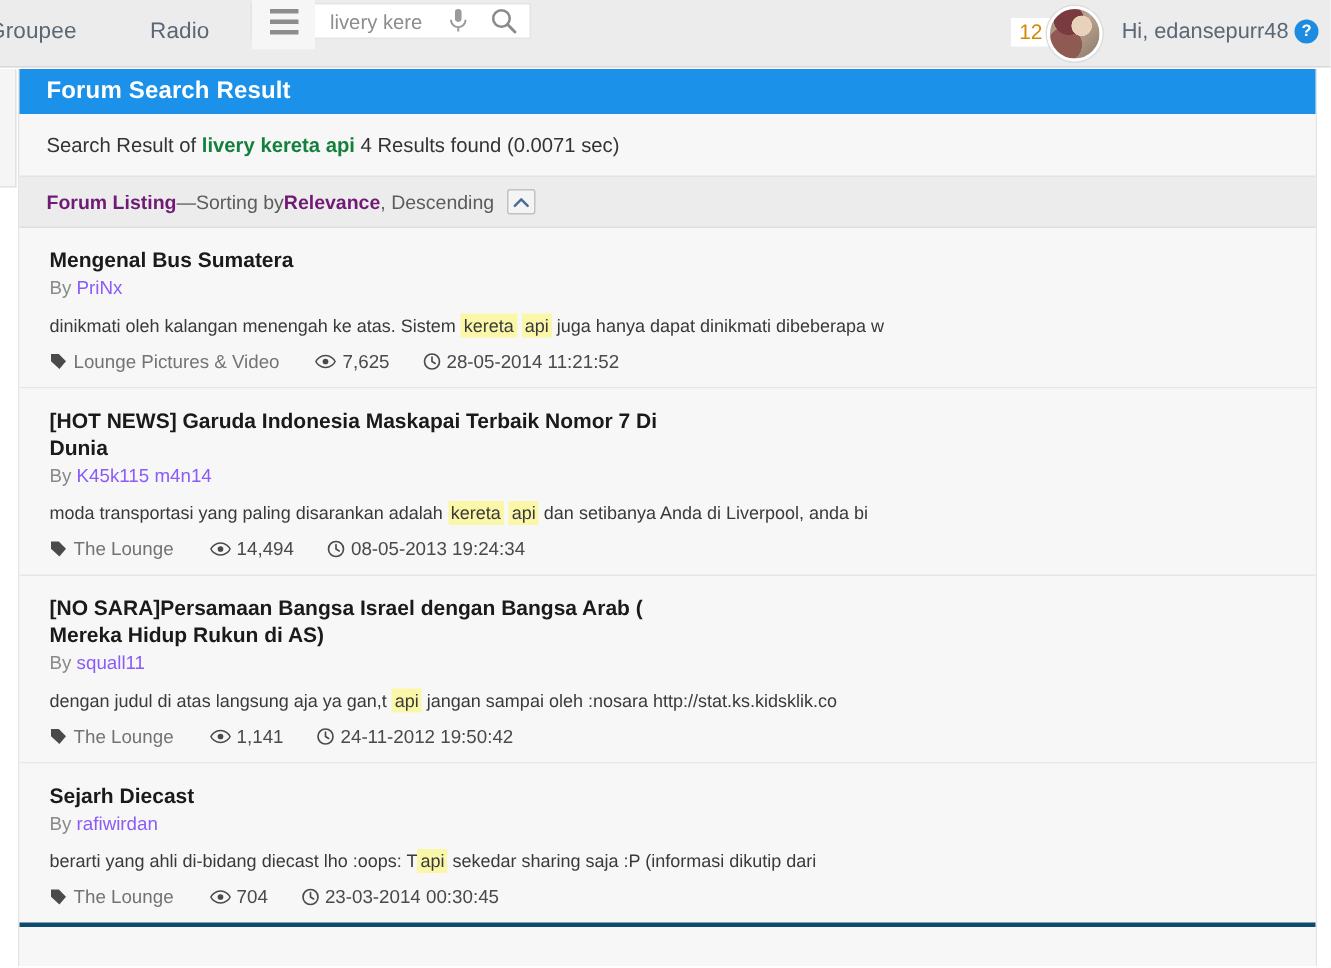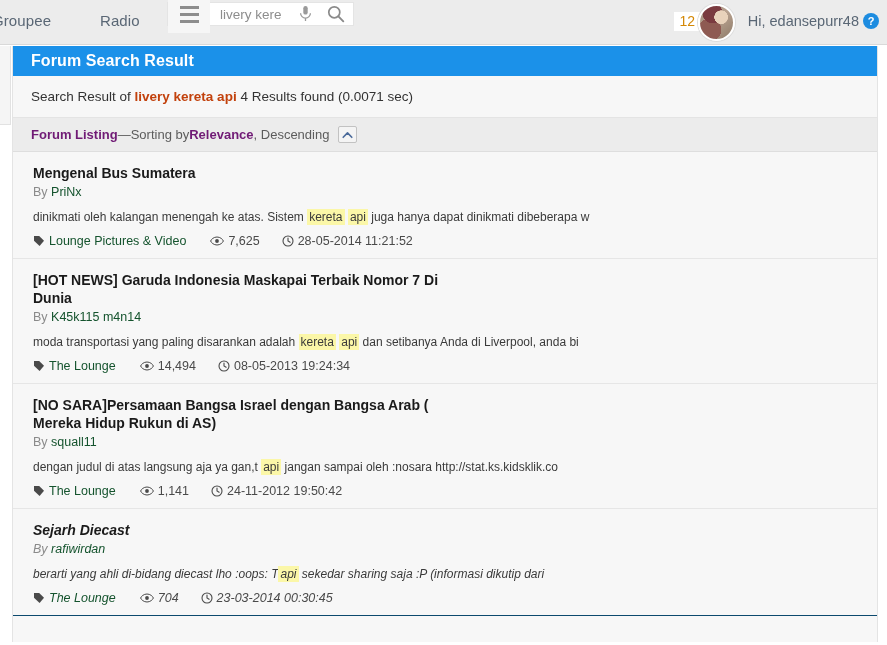--- a/index.html
+++ b/index.html
@@ -142,21 +142,21 @@
     letter-spacing: .1px;
   }
 
   .search-summary {
     background: #f7f7f7;
     border-bottom: 1px solid #e4e4e4;
     padding: 13px 18px 13px 18px;
     font-size: 13.5px;
     color: #333333;
   }
-  .search-summary b { font-weight: bold; color: #c2410c; }
+  .search-summary b { font-weight: bold; color: #15803d; }
 
   .listing-bar {
     background: #ececec;
     border-bottom: 1px solid #dedede;
     padding: 8px 18px;
     font-size: 13px;
     color: #5c5c5c;
     display: flex;
     align-items: center;
   }
@@ -172,53 +172,53 @@
     cursor: pointer;
   }
 
   .results { background: #f7f7f7; }
 
   .result {
     padding: 12px 18px 10px 20px;
     border-bottom: 1px solid #e6e6e6;
     background: #f7f7f7;
   }
-  .result:last-child { border-bottom: 1px solid #0c4a6e; font-style: italic; }
+  .result:last-child { border-bottom: 3px solid #0c4a6e; }
 
   .r-title {
     font-size: 14px;
     font-weight: bold;
     color: #1a1a1a;
     line-height: 18px;
     max-width: 440px;
   }
   .r-by {
     font-size: 12.5px;
     color: #8a8a8a;
     margin-top: 3px;
   }
-  .r-by a { color: #14532d; text-decoration: none; }
+  .r-by a { color: #8b5cf6; text-decoration: none; }
 
   .r-snippet {
     font-size: 12px;
     color: #3a3a3a;
     margin-top: 9px;
     line-height: 18px;
     white-space: nowrap;
   }
   .hl { background: #fbf7a8; padding: 1px 2px; }
 
   .r-meta {
     margin-top: 8px;
     font-size: 12.5px;
     color: #4a4a4a;
     display: flex;
     align-items: center;
   }
-  .r-meta .forum { color: #14532d; text-decoration: none; margin-left: 4px; }
+  .r-meta .forum { color: #737373; text-decoration: none; margin-left: 4px; }
   .r-meta .views { margin-left: 20px; display: inline-flex; align-items: center; }
   .r-meta .date  { margin-left: 18px; display: inline-flex; align-items: center; }
   .r-meta .views span, .r-meta .date span { margin-left: 4px; }
   .ico { display: inline-flex; align-items: center; }
 
   .panel-footer {
     height: 26px;
     background: #f7f7f7;
     border-top: 0;
   }

